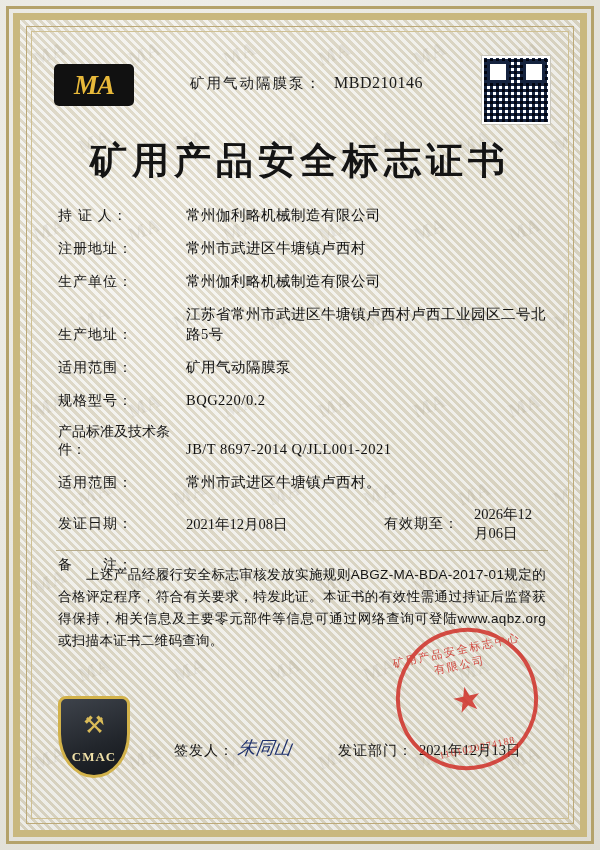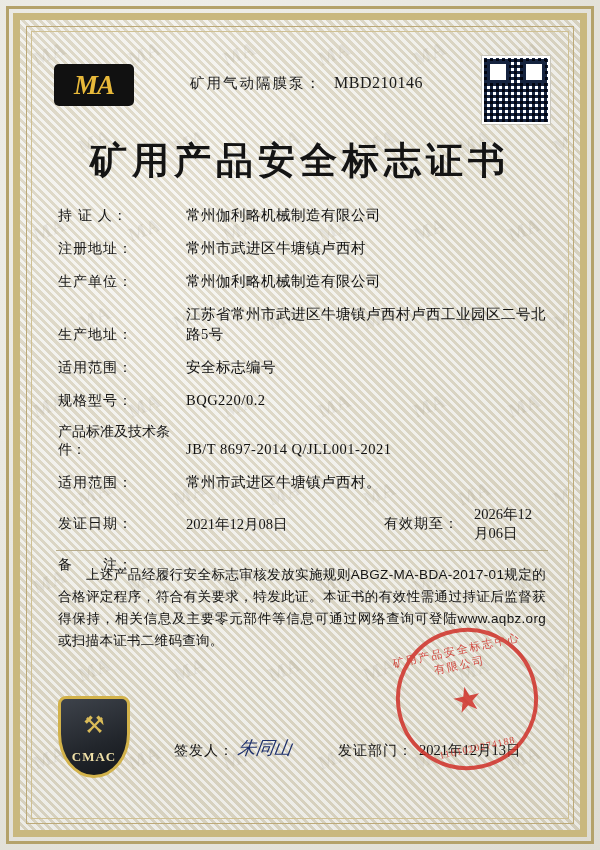--- a/index.html
+++ b/index.html
@@ -394,21 +394,21 @@
         <div class="field-row">
           <div class="field-label">生产单位：</div>
           <div class="field-value">常州伽利略机械制造有限公司</div>
         </div>
         <div class="field-row">
           <div class="field-label">生产地址：</div>
           <div class="field-value">江苏省常州市武进区牛塘镇卢西村卢西工业园区二号北路5号</div>
         </div>
         <div class="field-row">
           <div class="field-label">适用范围：</div>
-          <div class="field-value">安全标志编号</div>
+          <div class="field-value">矿用气动隔膜泵</div>
         </div>
         <div class="field-row">
           <div class="field-label">规格型号：</div>
           <div class="field-value">BQG220/0.2</div>
         </div>
         <div class="field-row">
           <div class="field-label wide">产品标准及技术条件：</div>
           <div class="field-value">JB/T 8697-2014   Q/JLL001-2021</div>
         </div>
         <div class="field-row">

